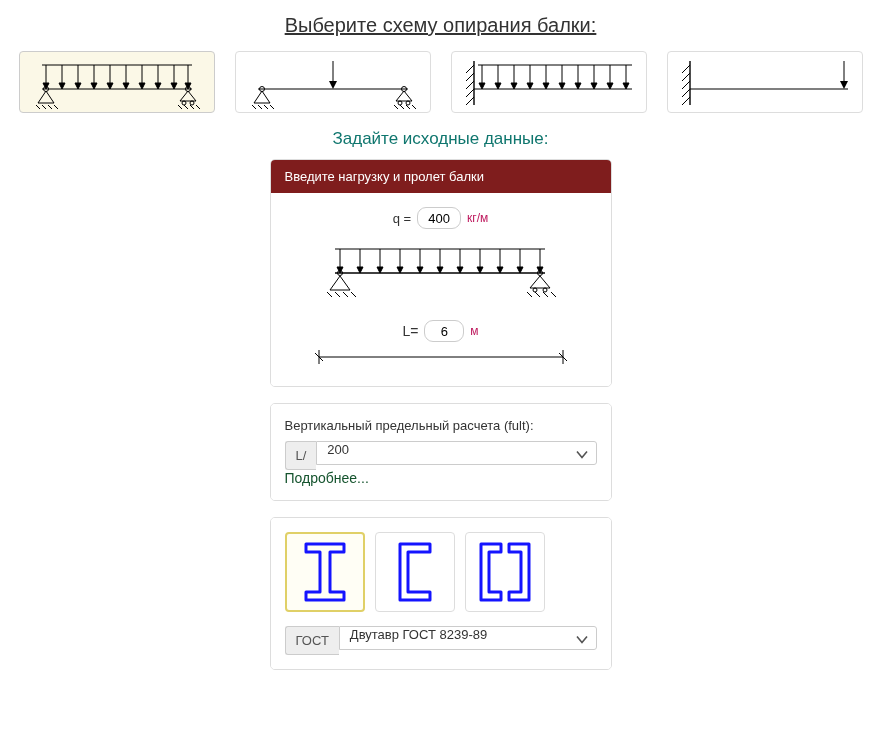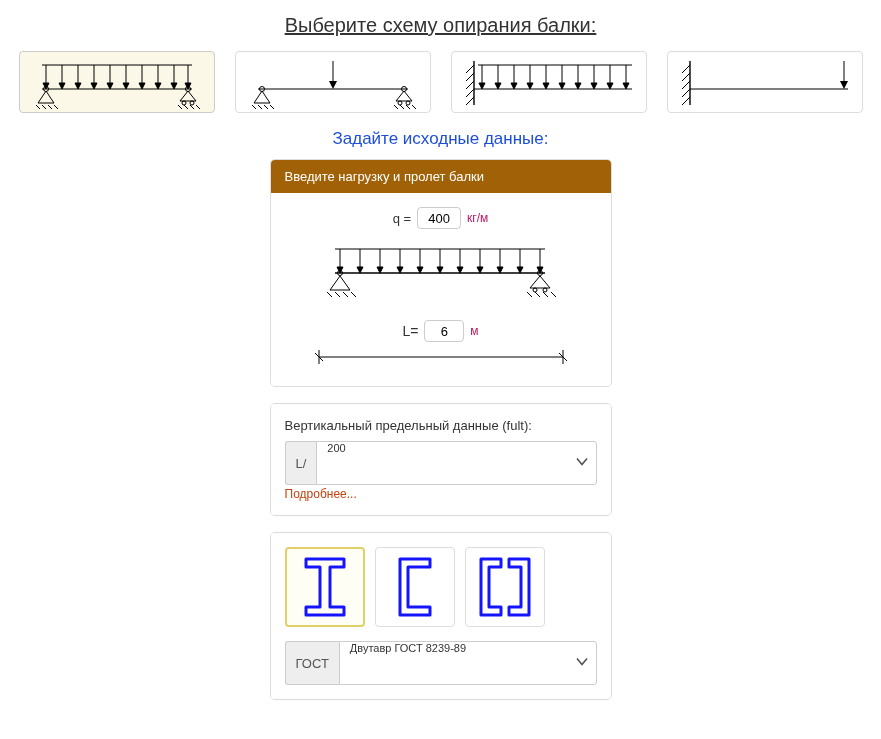--- a/index.html
+++ b/index.html
@@ -44,53 +44,53 @@
   }
   .scheme-card.selected {
     background: #fbf8e7;
     border-color: #ccc;
   }
   .scheme-svg { display: block; }
   h3.sub-title {
     text-align: center;
     font-weight: 400;
     font-size: 17px;
-    color: #1d4ed8;
+    color: #0f766e;
     margin: 8px 0 10px 0;
   }
   .panel {
     width: 340px;
     margin: 0 auto 16px auto;
     border: 1px solid #ddd;
     border-radius: 5px;
     overflow: hidden;
   }
   .panel-header {
-    background: #a16207;
+    background: #7f1d1d;
     color: #fff;
     padding: 9px 14px;
     font-size: 13px;
   }
   .panel-body {
     padding: 14px;
     background: #fff;
   }
   .load-row {
     display: flex;
     align-items: center;
     justify-content: center;
     gap: 6px;
     margin-bottom: 6px;
   }
   .load-row label { font-size: 13px; color:#333; }
   .num-input {
     width: 44px;
     height: 22px;
     border: 1px solid #ccc;
-    border-radius: 4px;
+    border-radius: 9px;
     text-align: center;
     font-size: 13px;
     box-sizing: border-box;
   }
   .unit { font-size: 12px; color:#be185d; }
   .dim-row {
     display: flex;
     align-items: center;
     justify-content: center;
     gap: 6px;
@@ -119,39 +119,39 @@
     color:#555;
     border-radius: 3px 0 0 3px;
     display:flex; align-items:center;
   }
   .select-wrap {
     flex:1;
     position: relative;
   }
   .select-wrap select, .select-wrap .fake-select {
     width: 100%;
-    height: 44px;
+    height: 24px;
     border: 1px solid #ccc;
     border-radius: 0 3px 3px 0;
     padding: 0 28px 0 10px;
-    font-size: 11px;
+    font-size: 13px;
     background:#fff;
     box-sizing:border-box;
     appearance:none;
     color:#333;
   }
   .select-wrap .chev {
     position:absolute; right:8px; top:50%; transform:translateY(-50%);
     pointer-events:none;
     color:#555;
   }
   .input-group.full .select-wrap .fake-select { border-radius: 0 3px 3px 0; }
   .link-more {
-    color:#c2410c;
-    font-size:12px;
+    color:#14532d;
+    font-size:14px;
     text-decoration:none;
     display:inline-block;
     cursor:pointer;
   }
 
   
   .sections-row {
     display:flex;
     gap:10px;
     margin-bottom: 14px;
@@ -390,21 +390,21 @@
           <line x1="4" y1="7" x2="12" y2="15" stroke="#000"></line>
           <line x1="248" y1="7" x2="256" y2="15" stroke="#000"></line>
         </svg>
       </div>
     </div>
   </div>
 
   <div class="panel">
     <div class="panel-body">
       <div class="label-text">
-        <span>Вертикальный предельный данные (fult):</span>
+        <span>Вертикальный предельный расчета (fult):</span>
       </div>
       <div class="input-group full">
         <div class="addon">L/</div>
         <div class="select-wrap">
           <div class="fake-select">200</div>
           <span class="chev">
             <svg width="14" height="14" viewBox="0 0 14 14">
                 <path d="M2 4 L7 10 L12 4" fill="none" stroke="#555" stroke-width="1.6"></path>
               </svg>
           </span>

